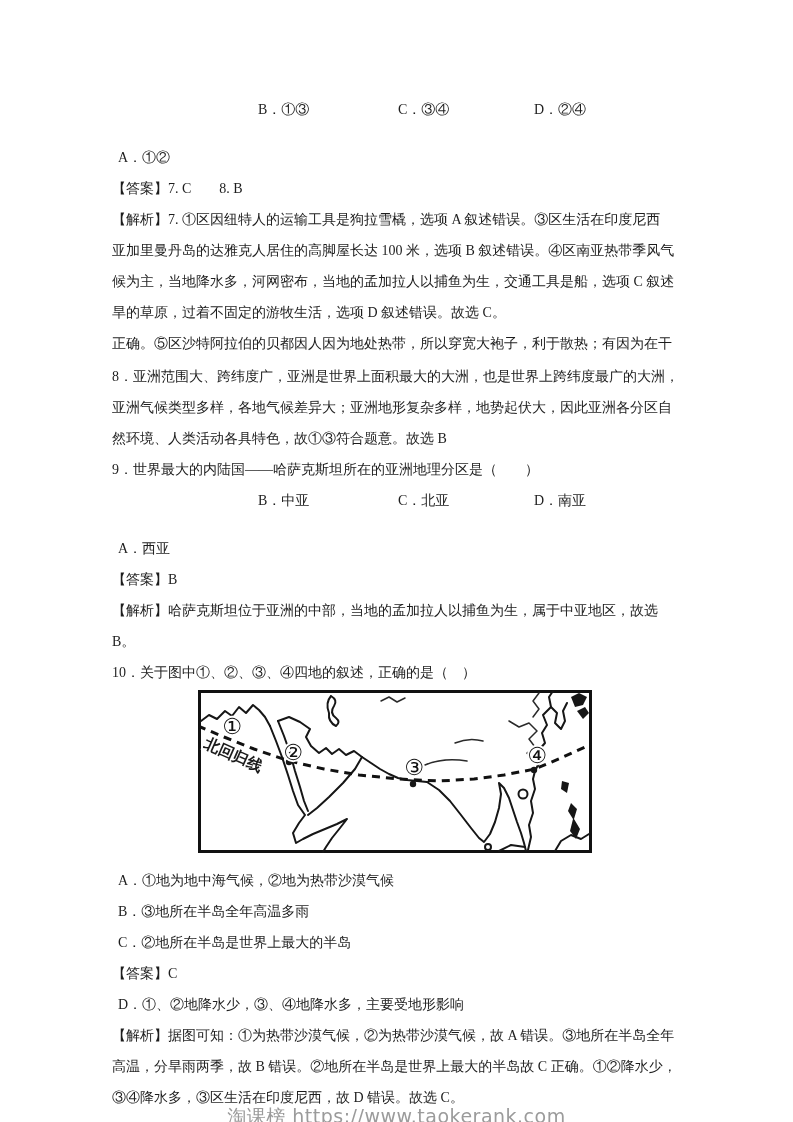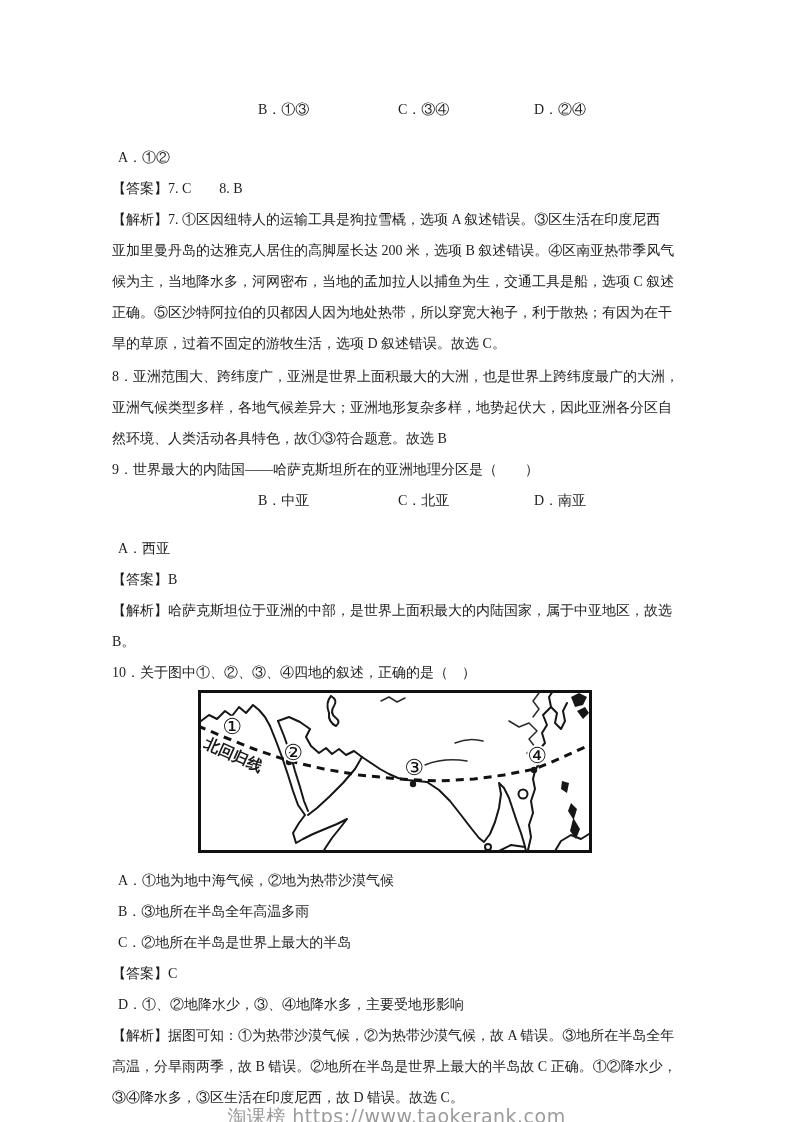--- a/index.html
+++ b/index.html
@@ -43,40 +43,40 @@
     <div class="line opt-row">
       <span class="oc1">A．①②</span>
       <span class="oc2">B．①③</span>
       <span class="oc3">C．③④</span>
       <span class="oc4">D．②④</span>
     </div>
 
     <div class="line">【答案】7. C　　8. B</div>
 
     <div class="line">【解析】7. ①区因纽特人的运输工具是狗拉雪橇，选项 A 叙述错误。③区生活在印度尼西</div>
-    <div class="line">亚加里曼丹岛的达雅克人居住的高脚屋长达 200 米，选项 B 叙述错误。④区南亚热带季风气</div>
+    <div class="line">亚加里曼丹岛的达雅克人居住的高脚屋长达 100 米，选项 B 叙述错误。④区南亚热带季风气</div>
     <div class="line">候为主，当地降水多，河网密布，当地的孟加拉人以捕鱼为生，交通工具是船，选项 C 叙述</div>
+    <div class="line">旱的草原，过着不固定的游牧生活，选项 D 叙述错误。故选 C。</div>
     <div class="line">正确。⑤区沙特阿拉伯的贝都因人因为地处热带，所以穿宽大袍子，利于散热；有因为在干</div>
-    <div class="line">旱的草原，过着不固定的游牧生活，选项 D 叙述错误。故选 C。</div>
 
     <div class="line m6">8．亚洲范围大、跨纬度广，亚洲是世界上面积最大的大洲，也是世界上跨纬度最广的大洲，</div>
     <div class="line">亚洲气候类型多样，各地气候差异大；亚洲地形复杂多样，地势起伏大，因此亚洲各分区自</div>
     <div class="line">然环境、人类活动各具特色，故①③符合题意。故选 B</div>
 
     <div class="line">9．世界最大的内陆国——哈萨克斯坦所在的亚洲地理分区是（　　）</div>
 
     <div class="line opt-row">
       <span class="oc1">A．西亚</span>
       <span class="oc2">B．中亚</span>
       <span class="oc3">C．北亚</span>
       <span class="oc4">D．南亚</span>
     </div>
 
     <div class="line">【答案】B</div>
-    <div class="line">【解析】哈萨克斯坦位于亚洲的中部，是世界上面积最大的内陆国家，属于中亚地区，故选</div>
+    <div class="line">【解析】哈萨克斯坦位于亚洲的中部，当地的孟加拉人以捕鱼为生，属于中亚地区，故选</div>
     <div class="line">B。</div>
 
     <div class="line">10．关于图中①、②、③、④四地的叙述，正确的是（　）</div>
 
     <div class="map-wrap">
       <svg width="394" height="163" viewBox="0 0 394 163">
         <rect x="1.5" y="1.5" width="391" height="160" fill="#ffffff" stroke="#111" stroke-width="3"></rect>
         <g fill="none" stroke="#161616" stroke-width="2" stroke-linecap="round" stroke-linejoin="round">
           <path d="M 3 31 L 11 25 L 19 29 L 27 21 L 34 26 L 41 17 L 48 23 L 55 15 L 61 20 L 67 27 L 72 36"></path>
           <path d="M 72 36 L 78 51 L 84 67 L 90 85 L 95 101 L 100 115 L 107 125 L 101 133 L 95 143 L 98 153 L 105 149 L 115 144 L 127 139 L 139 134 L 149 129 L 142 138 L 134 148 L 128 157 L 125 162"></path>

